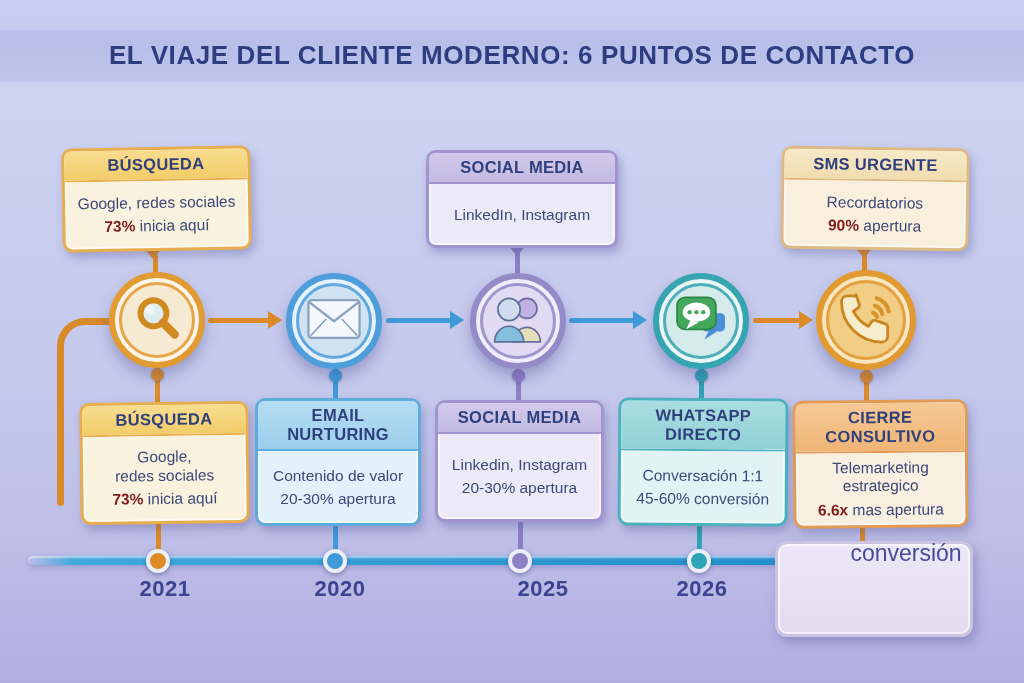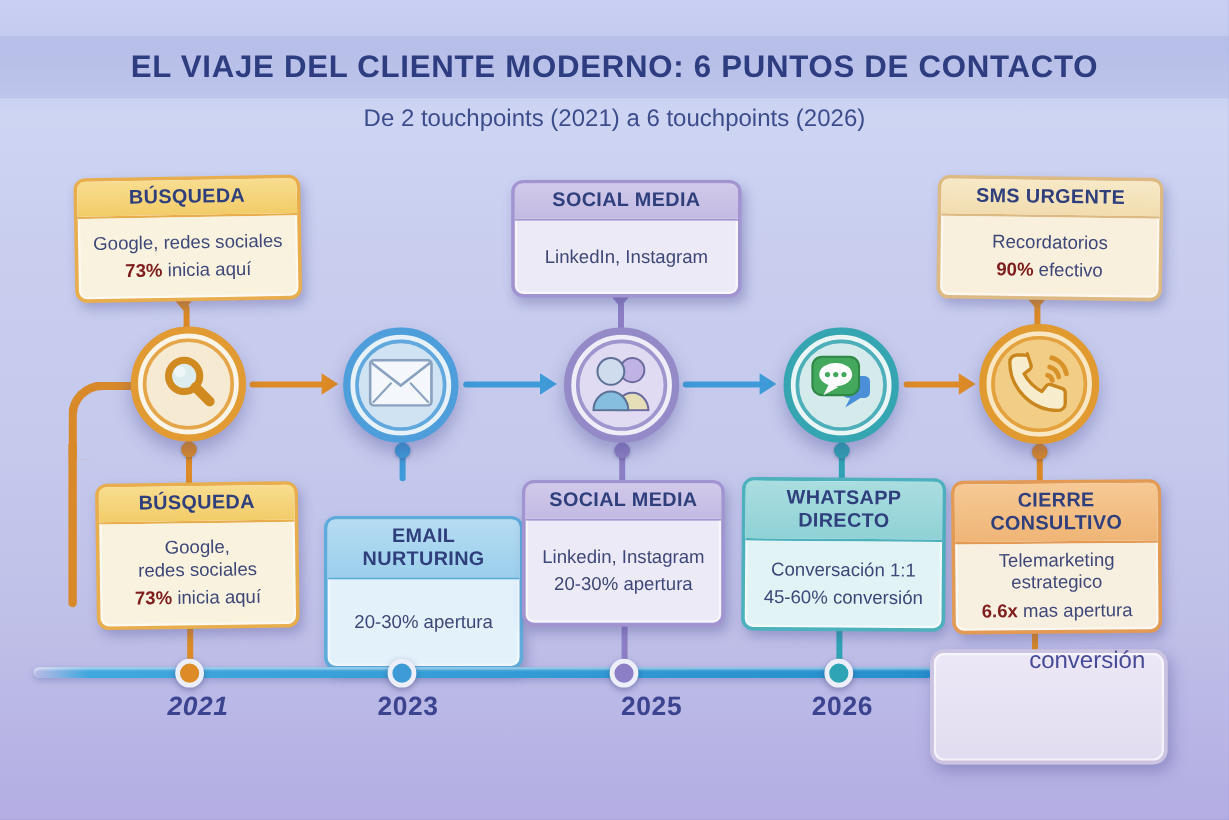--- a/index.html
+++ b/index.html
@@ -63,30 +63,29 @@
     box-shadow:0 2px 5px rgba(50,60,120,.45);}
   .year{position:absolute;top:576px;transform:translateX(-50%);font-size:22px;font-weight:600;color:#3c4490;letter-spacing:.5px;}
 
   
   .result-card{position:absolute;left:775px;top:541px;width:192px;height:90px;border-radius:12px;
     background:linear-gradient(#ece8f7,#e1dcef);border:3px solid #cbc3df;text-align:center;
     box-shadow:3px 5px 12px rgba(70,70,140,.35), inset 0 0 0 2px rgba(255,255,255,.6);}
   .result-label{font-size:19px;color:#37418a;margin-top:5px;}
   .result-value{font-size:40px;font-weight:800;color:#e0892a;line-height:1.0;padding-right:30px;
     text-shadow:0 1px 1px rgba(255,255,255,.6);}
-  .result-unit{font-size:20px;color:#474b98;margin-top:-4px;padding-left:64px;}
+  .result-unit{font-size:23px;color:#474b98;margin-top:-4px;padding-left:64px;}
 </style>
 </head>
 <body>
 
 <div id="stage">
 
   <div class="title-band"></div>
   <div class="page-title">EL VIAJE DEL CLIENTE MODERNO: 6 PUNTOS DE CONTACTO</div>
-  <div class="page-subtitle">De 2 touchpoints (2021) a 6 touchpoints (2026)</div>
 
   <div class="loop-elbow"></div>
   <div class="loop-tail"></div>
 
   <div class="tri-down" style="left:142px;top:246px;border-top:13px solid #dd8b26;"></div>
   <div class="vline c-orange" style="left:153px;top:254px;height:24px;"></div>
 
   <div class="tri-down" style="left:506px;top:243px;border-top:13px solid #8d7fc5;"></div>
   <div class="vline c-purple" style="left:515px;top:251px;height:26px;"></div>
 
@@ -135,21 +134,21 @@
     <div class="card-head">SOCIAL MEDIA</div>
     <div class="card-body">
       <div>LinkedIn, Instagram</div>
     </div>
   </div>
 
   <div class="card theme-cream" style="left:781px;top:147px;width:182px;height:97px;transform:rotate(0.8deg);">
     <div class="card-head">SMS URGENTE</div>
     <div class="card-body">
       <div>Recordatorios</div>
-      <div><span class="stat">90%</span><span> efectivo</span></div>
+      <div><span class="stat">90%</span><span> apertura</span></div>
     </div>
   </div>
 
   <div class="node node-orange" style="left:109px;top:272px;">
     <span>
       <svg width="52" height="52" viewBox="0 0 44 44">
         <circle cx="19" cy="18" r="11" fill="#dcecef" stroke="#d08a20" stroke-width="5"></circle>
         <circle cx="16" cy="15" r="4" fill="rgba(255,255,255,.55)"></circle>
         <line x1="27" y1="26" x2="37" y2="36" stroke="#d08a20" stroke-width="7" stroke-linecap="round"></line>
       </svg>
@@ -204,23 +203,24 @@
   </div>
 
   <div class="card theme-orange" style="left:80px;top:402px;width:163px;height:116px;transform:rotate(-0.8deg);">
     <div class="card-head">BÚSQUEDA</div>
     <div class="card-body">
       <div style="line-height:1.2"><span>Google,</span><br><span>redes sociales</span></div>
       <div><span class="stat">73%</span><span> inicia aquí</span></div>
     </div>
   </div>
 
-  <div class="card theme-blue" style="left:270px;top:398px;width:160px;height:122px;margin-top:32px;">
+  <div class="card theme-blue" style="left:255px;top:398px;width:160px;height:122px;">
     <div class="card-head">EMAIL NURTURING</div>
     <div class="card-body">
+      <div>Contenido de valor</div>
       <div>20-30% apertura</div>
     </div>
   </div>
 
   <div class="card theme-purple" style="left:435px;top:400px;width:163px;height:116px;">
     <div class="card-head">SOCIAL MEDIA</div>
     <div class="card-body">
       <div>Linkedin, Instagram</div>
       <div>20-30% apertura</div>
     </div>
@@ -241,22 +241,22 @@
       <div><span class="stat">6.6x</span><span> mas apertura</span></div>
     </div>
   </div>
 
   <div class="timeline-bar"></div>
   <div class="tdot c-orange" style="left:146px;top:549px;"></div>
   <div class="tdot c-blue" style="left:323px;top:549px;"></div>
   <div class="tdot c-purple" style="left:508px;top:549px;"></div>
   <div class="tdot c-teal" style="left:687px;top:549px;"></div>
 
-  <div class="year" style="left:165px;font-style:italic;">2021</div>
-  <div class="year" style="left:340px;">2023</div>
+  <div class="year" style="left:165px;">2021</div>
+  <div class="year" style="left:340px;">2020</div>
   <div class="year" style="left:543px;">2025</div>
   <div class="year" style="left:702px;">2026</div>
 
   <div class="result-card">
     <div class="result-unit">conversión</div>
   </div>
 
 </div>
 
 </body></html>

